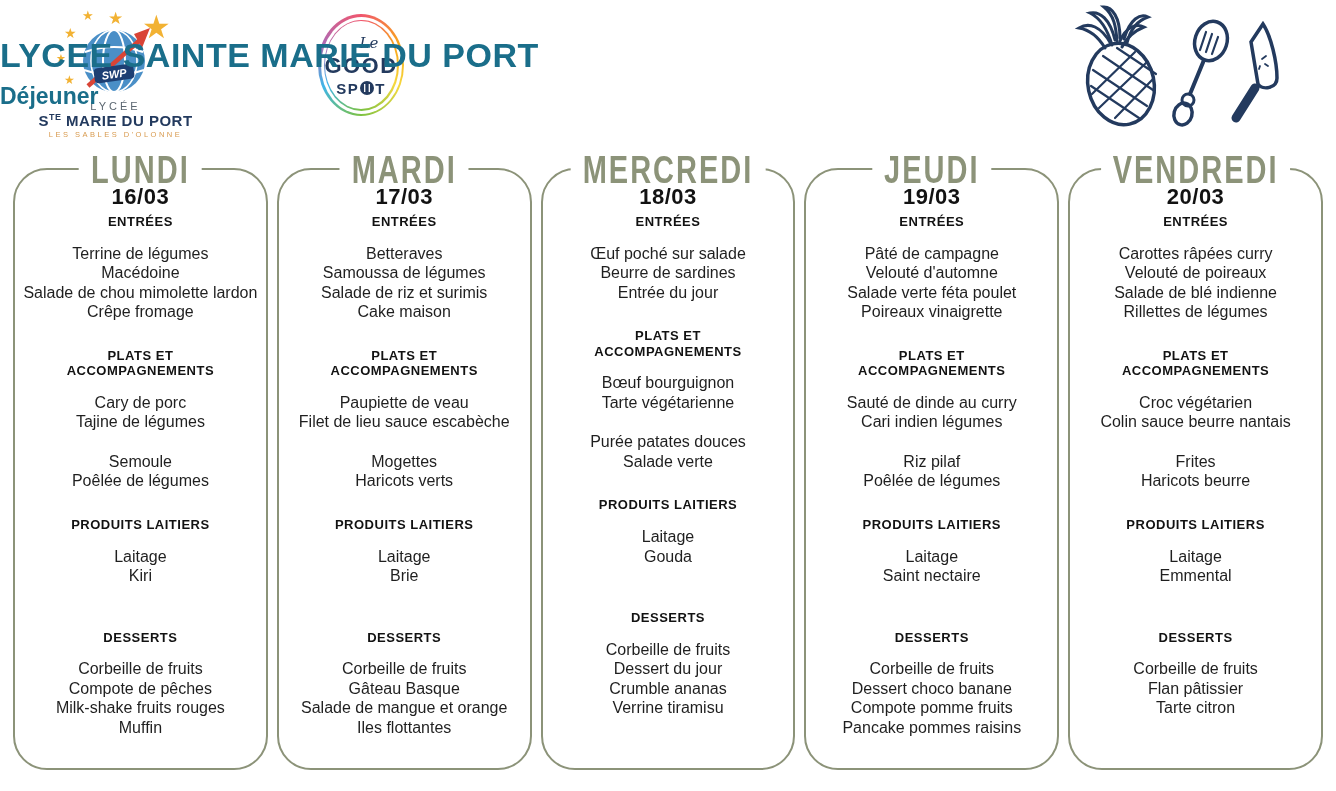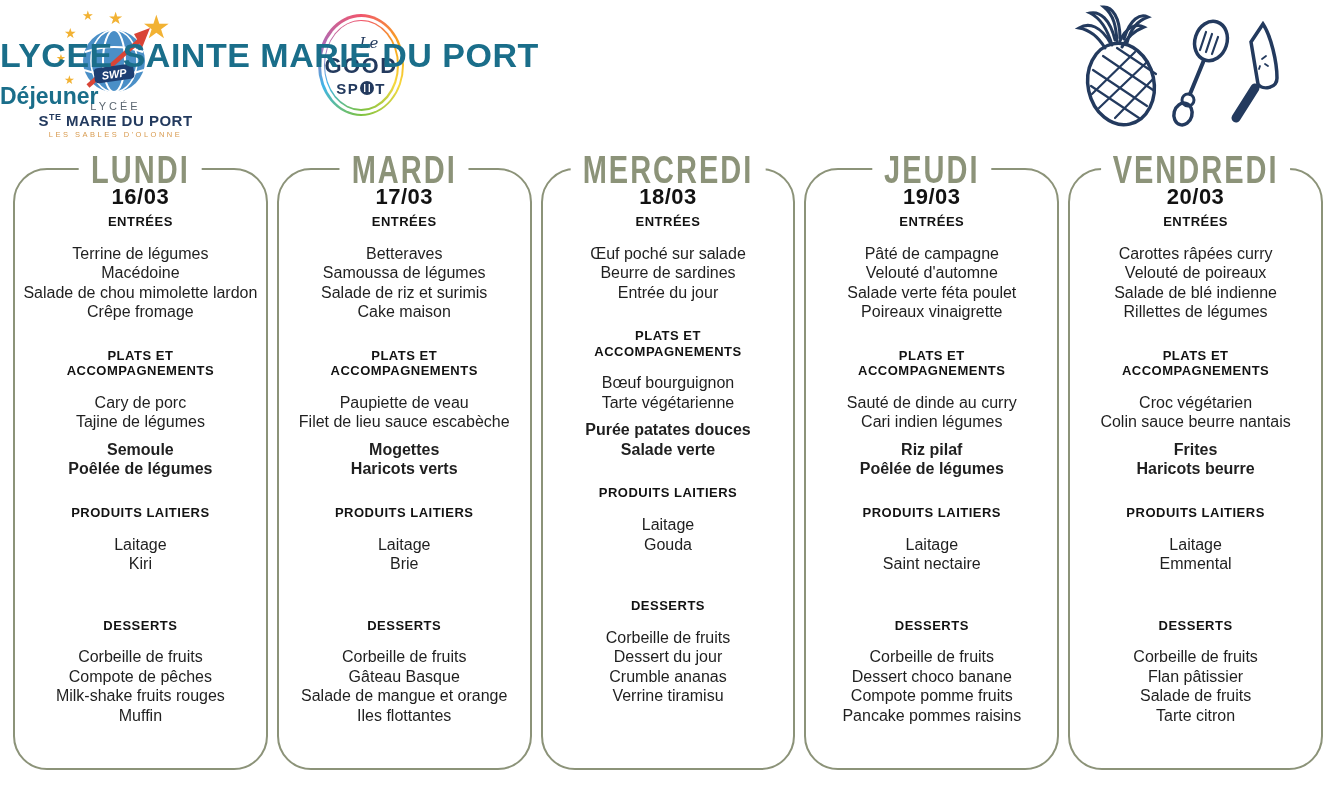--- a/index.html
+++ b/index.html
@@ -39,21 +39,21 @@
     padding:0 12px;height:38px;line-height:38px;white-space:nowrap;}
   .day-name-inner{display:inline-block;transform:scaleY(1.35);font-size:29px;font-weight:700;
     color:#8c9379;letter-spacing:2px;}
   .card-body{padding:14px 4px 0;text-align:center;}
   .day-date{font-size:22px;font-weight:800;color:#121212;letter-spacing:.5px;}
   .section{margin-top:26px;}
   .section:first-child{margin-top:4px;}
   .section.desserts{margin-top:44px;}
   .section-heading{font-size:13px;font-weight:800;color:#121212;line-height:1.2;
     letter-spacing:.5px;margin:0 14px 14px;}
-  .group + .group{margin-top:8px;font-weight:bold;}
+  .group + .group{margin-top:20px;}
   .item{font-size:16px;color:#1f1f1f;line-height:1.22;white-space:nowrap;}
 </style>
 </head>
 <body>
 
 <div class="header">
 
   <div class="school-logo">
     <svg width="128" height="96" viewBox="0 0 128 96">
       <text x="30" y="16" font-size="13" fill="#f2b233">★</text>
@@ -341,20 +341,19 @@
             <div class="group">
               <div class="item">Laitage</div>
               <div class="item">Emmental</div>
             </div>
           </div>
           <div class="section desserts">
             <div class="section-heading">DESSERTS</div>
             <div class="group">
               <div class="item">Corbeille de fruits</div>
               <div class="item">Flan pâtissier</div>
-              <div class="item">Salade de fruits</div>
               <div class="item">Tarte citron</div>
             </div>
           </div>
         </div>
     </div>
   </div>
 </div>
 
 </body></html>

